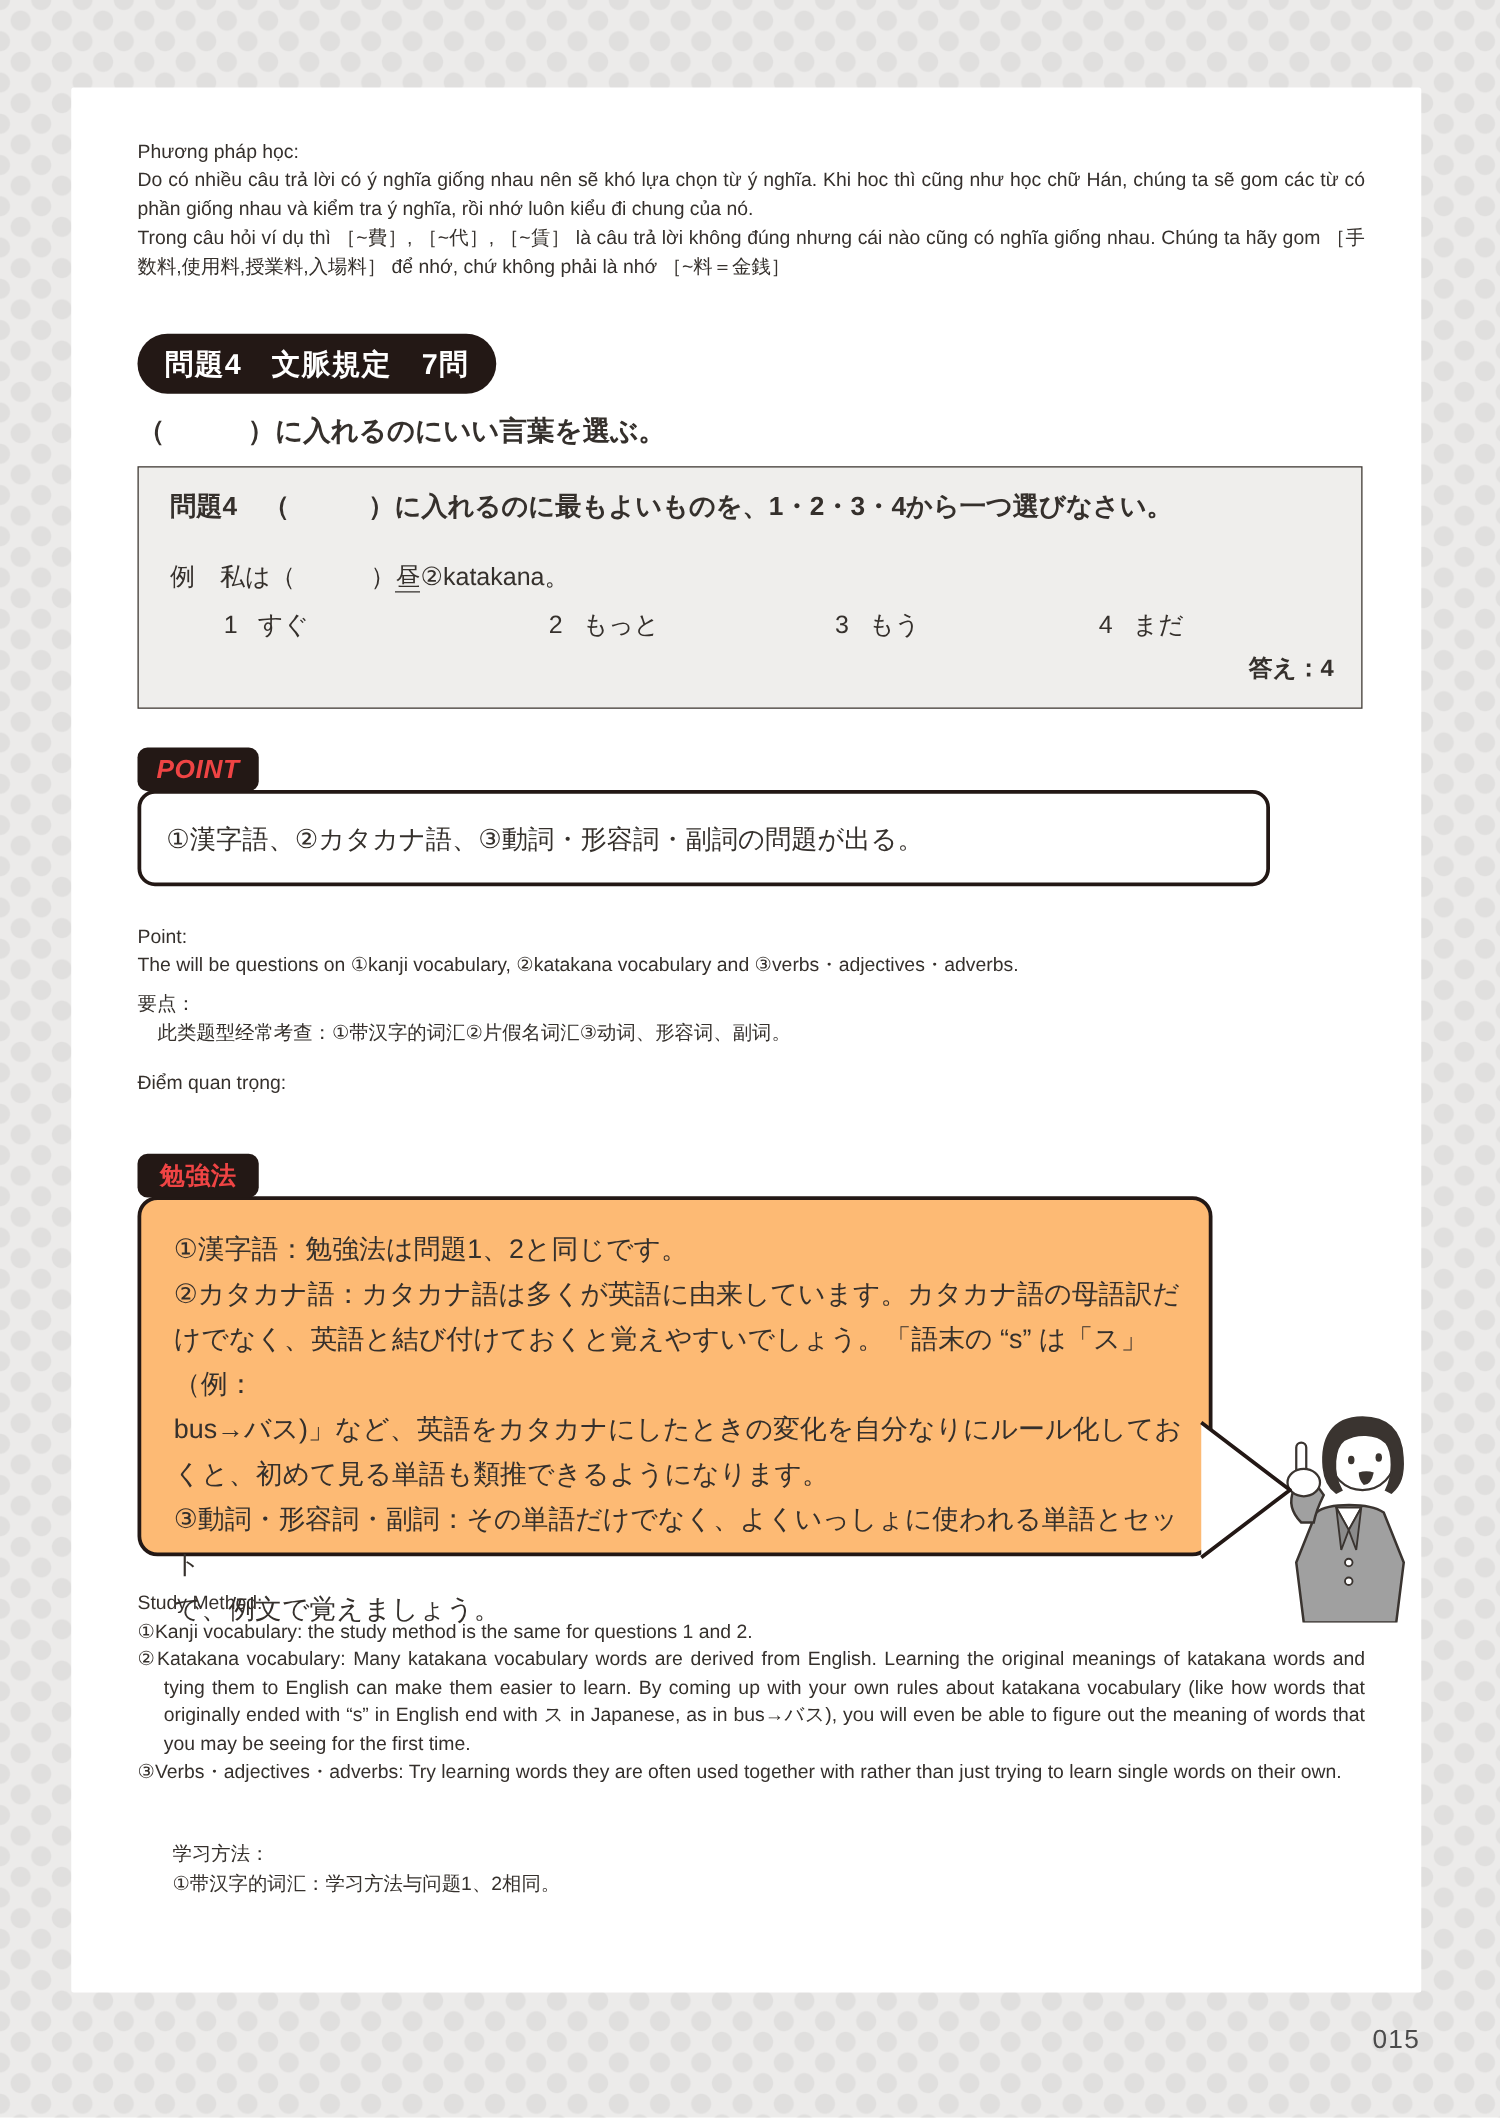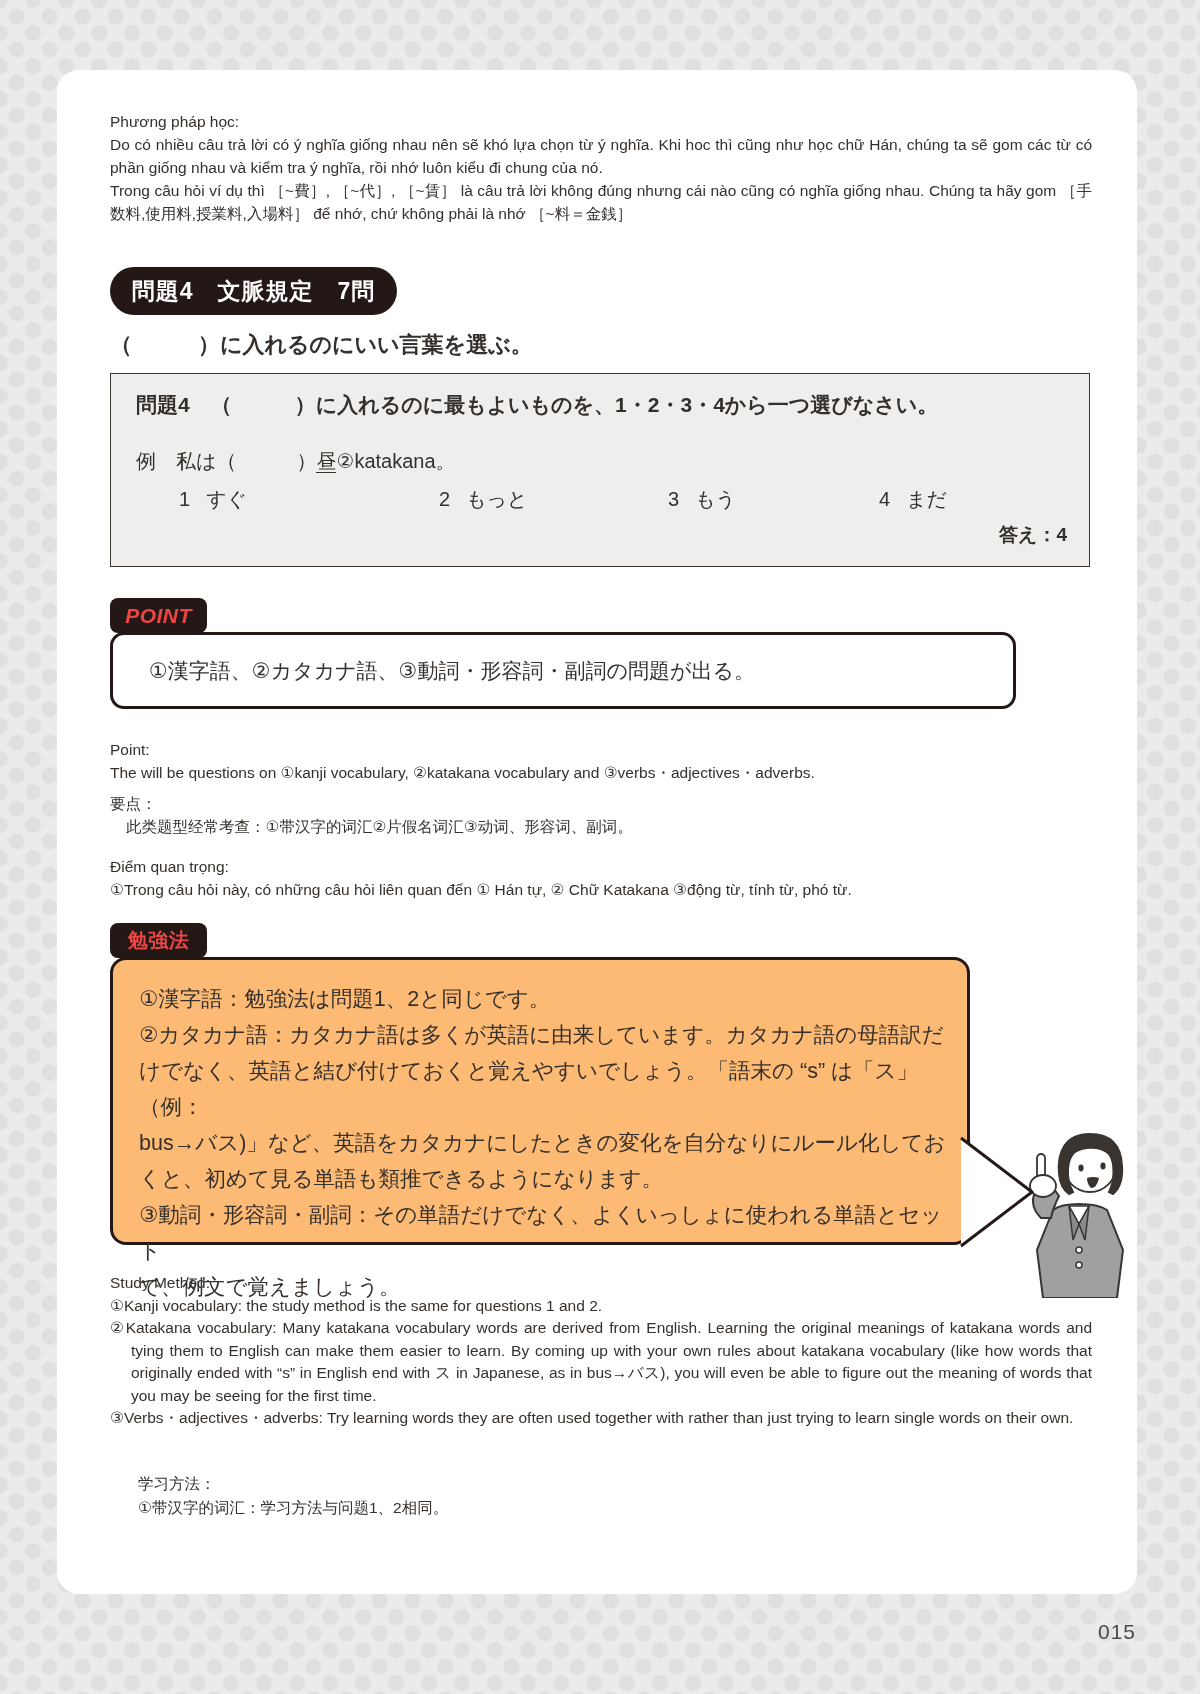--- a/index.html
+++ b/index.html
@@ -12,21 +12,21 @@
     position:relative; width:1200px; height:1694px; overflow:hidden;
     background-color:#ecebea;
     background-image:
       radial-gradient(circle,#e0dfde 7.5px, transparent 8.5px),
       radial-gradient(circle,#e0dfde 7.5px, transparent 8.5px);
     background-size:33px 33px;
     background-position:0 0, 16.5px 16.5px;
   }
   .page {
     position:absolute; left:57px; top:70px; width:1080px; height:1524px;
-    background:#ffffff; border-radius:22px;
+    background:#ffffff; border-radius:2px;
   }
   
   .vi-header { position:absolute; left:53px; top:40px; width:982px;
     font-size:15.5px; line-height:23px; text-align:justify; }
   
   .pill {
     position:absolute; left:53px; top:197px; width:287px; height:48px;
     background:#231815; border-radius:24px; color:#fff;
     font-size:23px; font-weight:bold; display:flex; align-items:center; justify-content:center;
     letter-spacing:1px;
@@ -46,21 +46,21 @@
   
   .tag-label {
     position:absolute; height:35px; background:#231815; border-radius:8px;
     color:#ef4444; font-weight:800; display:flex; align-items:center; justify-content:center;
     z-index:2; letter-spacing:0.5px;
   }
   #point-label { left:53px; top:528px; width:97px; font-size:21px; font-style:italic; }
   .point-box {
     position:absolute; left:53px; top:562px; width:906px; height:77px;
     background:#fff; border:3px solid #231815; border-radius:14px;
-    display:flex; align-items:center; padding-left:36px; font-size:21px;
+    display:flex; align-items:center; padding-left:20px; font-size:21px;
   }
   .note-block { position:absolute; left:53px; width:982px; font-size:15.5px; line-height:23px; text-align:justify; }
   .note-title { text-align:left; }
   .zh-indent { padding-left:16px; }
   
   #study-label { left:53px; top:853px; width:97px; font-size:20px; }
   .bubble {
     position:absolute; left:53px; top:887px; width:860px; height:288px;
     background:#fdba74; border:3px solid #231815; border-radius:16px;
     padding:21px 8px 0 26px; font-size:21.5px; line-height:36px; z-index:1;
@@ -112,21 +112,20 @@
     <div class="note-block" style="top:668px">
       <div class="note-title">Point:</div>
       <div>The will be questions on ①kanji vocabulary, ②katakana vocabulary and ③verbs・adjectives・adverbs.</div>
     </div>
     <div class="note-block" style="top:722px">
       <div class="note-title">要点：</div>
       <div class="zh-indent">此类题型经常考查：①带汉字的词汇②片假名词汇③动词、形容词、副词。</div>
     </div>
     <div class="note-block" style="top:785px">
       <div class="note-title">Điểm quan trọng:</div>
-      <div>①Trong câu hỏi này, có những câu hỏi liên quan đến ① Hán tự, ② Chữ Katakana ③động từ, tính từ, phó từ.</div>
     </div>
 
     <div class="tag-label" id="study-label">勉強法</div>
     <div class="bubble">
       <div>①漢字語：勉強法は問題1、2と同じです。</div>
       <div>②カタカナ語：カタカナ語は多くが英語に由来しています。カタカナ語の母語訳だ</div>
       <div>けでなく、英語と結び付けておくと覚えやすいでしょう。「語末の “s” は「ス」（例：</div>
       <div>bus→バス)」など、英語をカタカナにしたときの変化を自分なりにルール化してお</div>
       <div>くと、初めて見る単語も類推できるようになります。</div>
       <div>③動詞・形容詞・副詞：その単語だけでなく、よくいっしょに使われる単語とセット</div>

